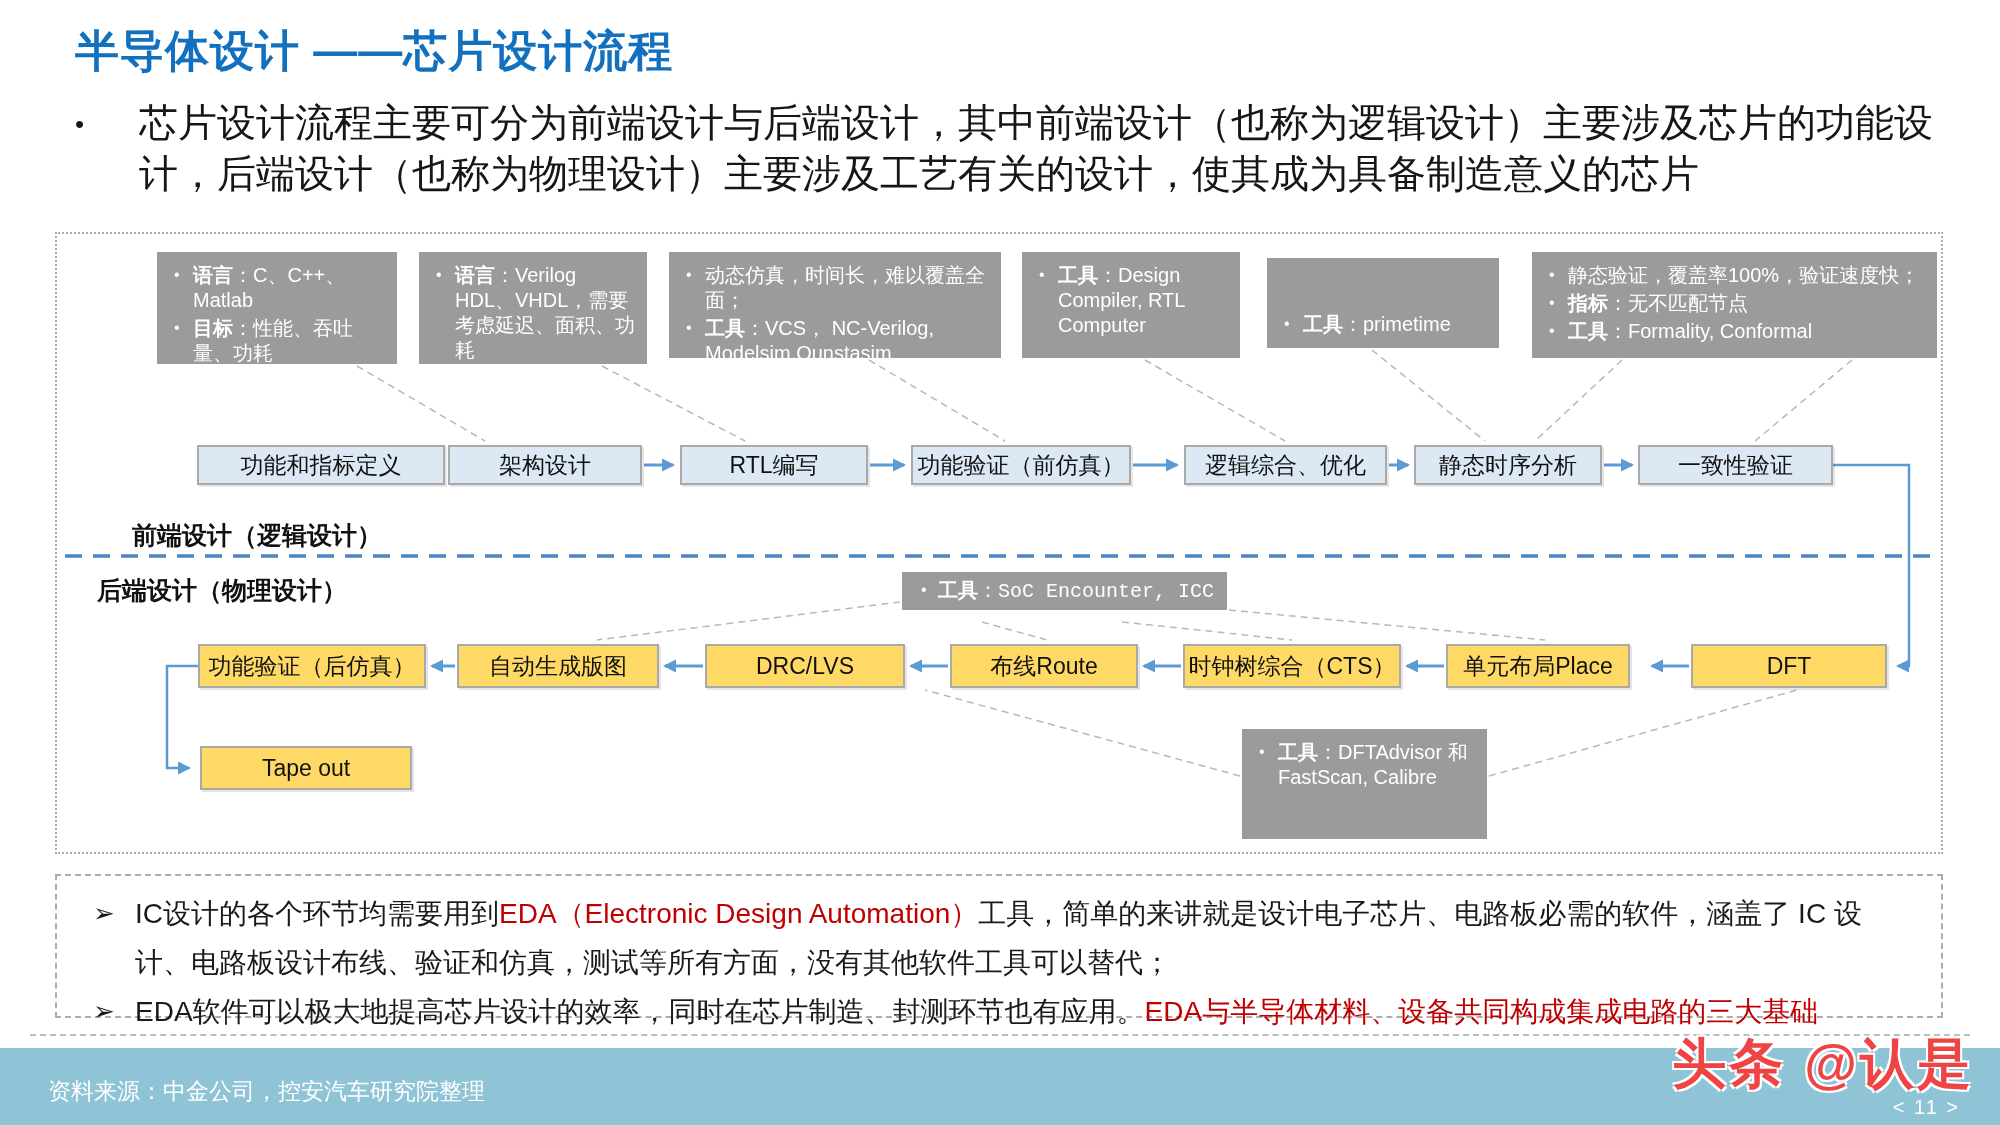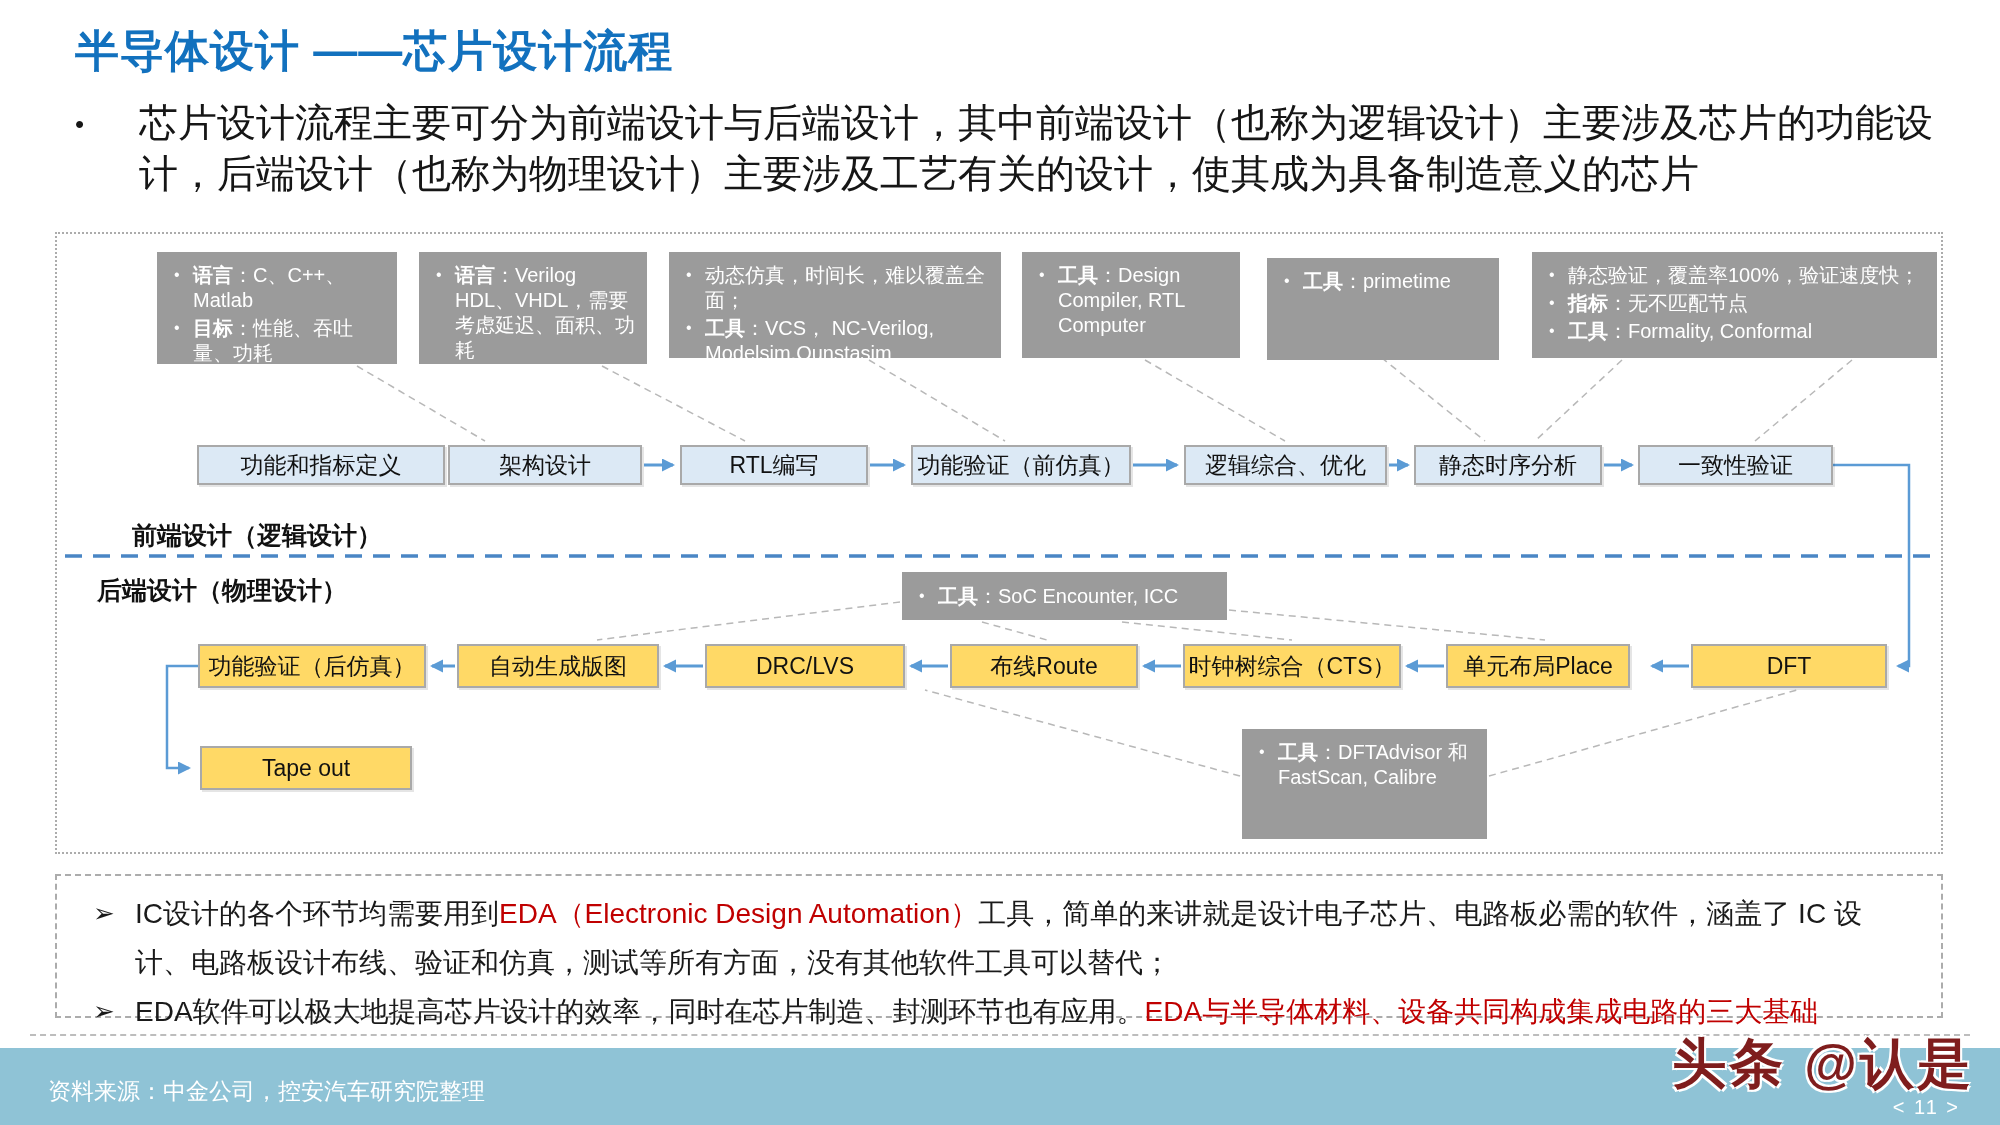--- a/index.html
+++ b/index.html
@@ -18,24 +18,24 @@
 
   .gbox { position:absolute; background:#9B9B9B; color:#fff; font-size:20px; line-height:1.25; padding:11px 8px 8px 8px; }
   .gbox ul { list-style:none; }
   .gbox li { position:relative; padding-left:28px; margin-bottom:3px; }
   .gbox li::before { content:"•"; position:absolute; left:9px; font-size:16px; top:2px; }
   .gbox b { font-weight:bold; }
   .g1 { left:100px; top:18px; width:240px; height:112px; }
   .g2 { left:362px; top:18px; width:228px; height:112px; }
   .g3 { left:612px; top:18px; width:332px; height:106px; }
   .g4 { left:965px; top:18px; width:218px; height:106px; }
-  .g5 { left:1210px; top:24px; width:232px; height:102px; display:flex; align-items:flex-start; }
+  .g5 { left:1210px; top:24px; width:232px; height:90px; display:flex; align-items:flex-end; }
   .g5 ul { width:100%; }
   .g6 { left:1475px; top:18px; width:405px; height:106px; }
-  .gsoc { left:845px; top:338px; width:325px; height:48px; display:flex; align-items:center; }
+  .gsoc { left:845px; top:338px; width:325px; height:38px; display:flex; align-items:center;font-family:Liberation Mono, monospace; }
   .gsoc ul { width:100%; }
   .gdft { left:1185px; top:495px; width:245px; height:110px; }
 
   .fbox, .kbox, .tape {
     position:absolute; height:40px; display:flex; align-items:center; justify-content:center;
     border:2px solid #A9A9A9; font-size:23px; color:#111; box-shadow:2px 2px 0 rgba(0,0,0,0.10);
     text-align:center; white-space:nowrap;
   }
   .fbox { top:211px; background:#DCE9F5; }
   .kbox { top:410px; height:44px; background:#FFD966; }
@@ -57,21 +57,21 @@
   .note-row { display:flex; line-height:1.75; }
   .note-arrow { width:42px; flex:none; font-size:26px; padding-top:2px; }
   .note-row p { flex:1; }
   .red { color:#C00000; }
 
   .divider { position:absolute; left:30px; top:1034px; width:1940px; border-top:2px dashed #BDBDBD; }
 
   .footer { position:absolute; left:0; top:1048px; width:2000px; height:77px; background:#8FC3D6; }
   .source { position:absolute; left:48px; top:28px; color:#fff; font-size:23px; }
 
-  .watermark { position:absolute; right:26px; top:1028px; font-size:54px; font-weight:900; color:#7f1d1d;
+  .watermark { position:absolute; right:26px; top:1028px; font-size:54px; font-weight:900; color:#ef4444;
     letter-spacing:3px; white-space:nowrap;
     text-shadow:2px 2px 0 #fff,-2px -2px 0 #fff,2px -2px 0 #fff,-2px 2px 0 #fff; }
   .pagenum { position:absolute; right:40px; top:1096px; color:#fff; font-size:20px; letter-spacing:2px; }
 </style>
 </head>
 <body>
 
 <div class="slide">
 
   <div class="title">半导体设计 ——芯片设计流程</div>

